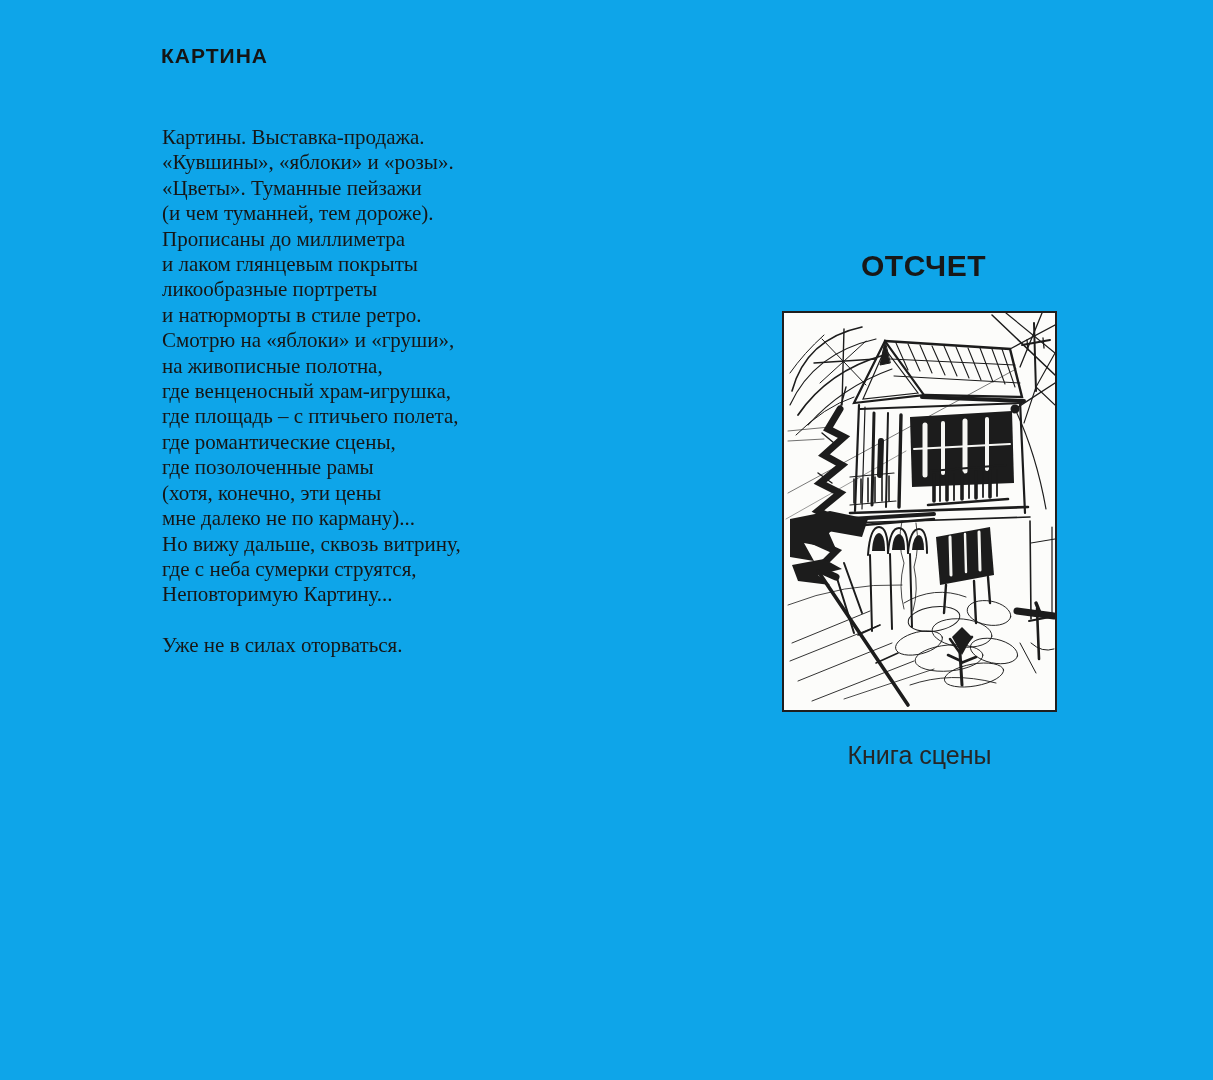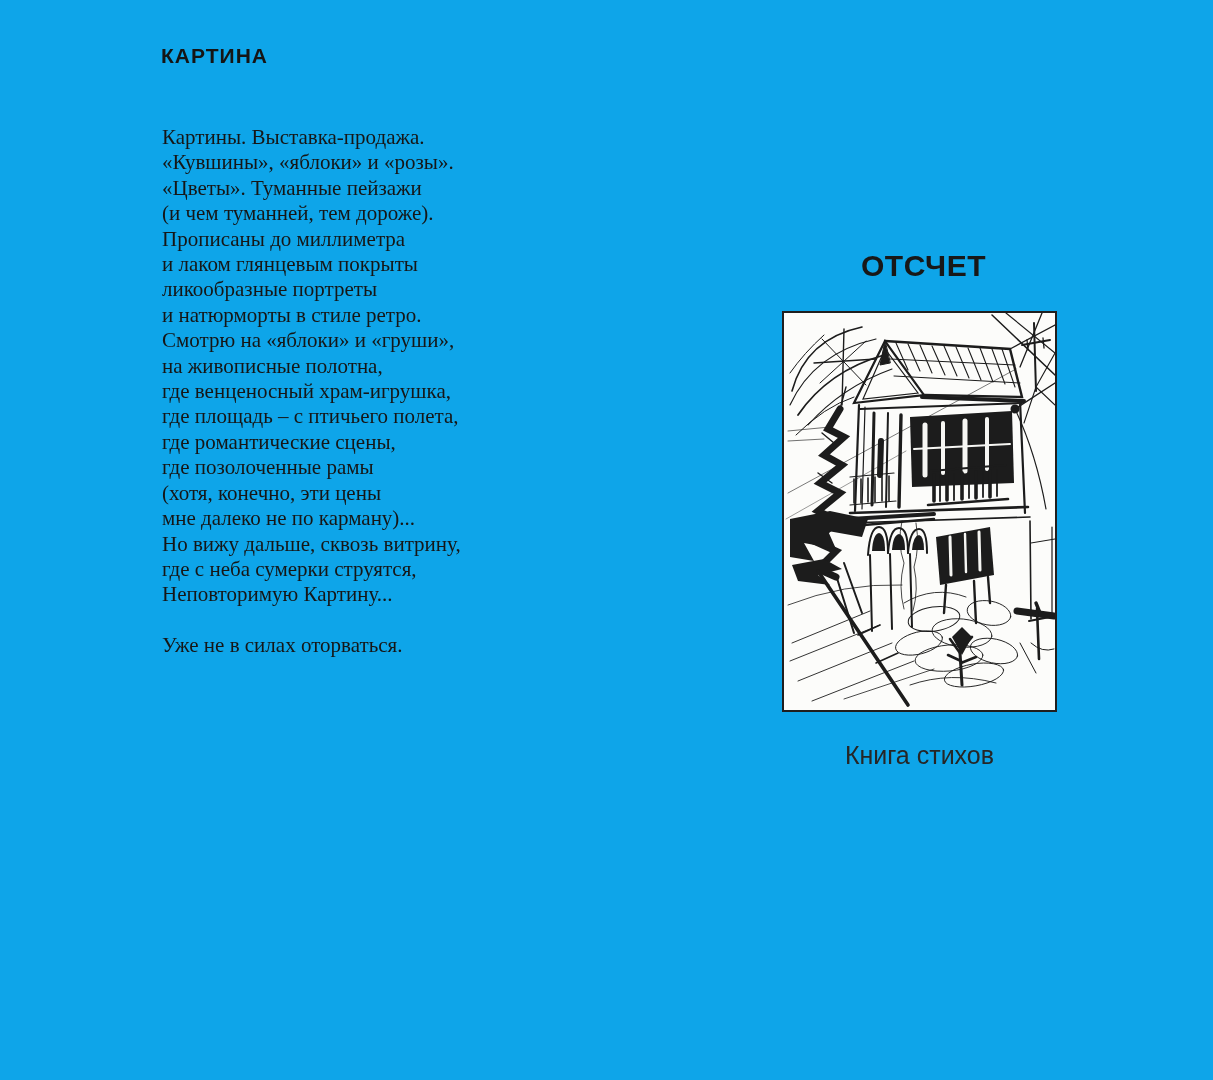--- a/index.html
+++ b/index.html
@@ -210,17 +210,17 @@
 
           <path d="M253,296 L255,346" stroke-width="2.6"></path>
           <path d="M245,308 L266,304" stroke-width="2"></path>
           <path d="M252,290 L256,300" stroke-width="3.4"></path>
           <path d="M236,330 L252,360" stroke-width="1"></path>
         </g>
       </svg>
     </figure>
 
     <div class="caption">
-      <div>Книга стихов</div>
+      <div>Книга сцены</div>
     </div>
   </section>
 
 </div>
 
 </body></html>

